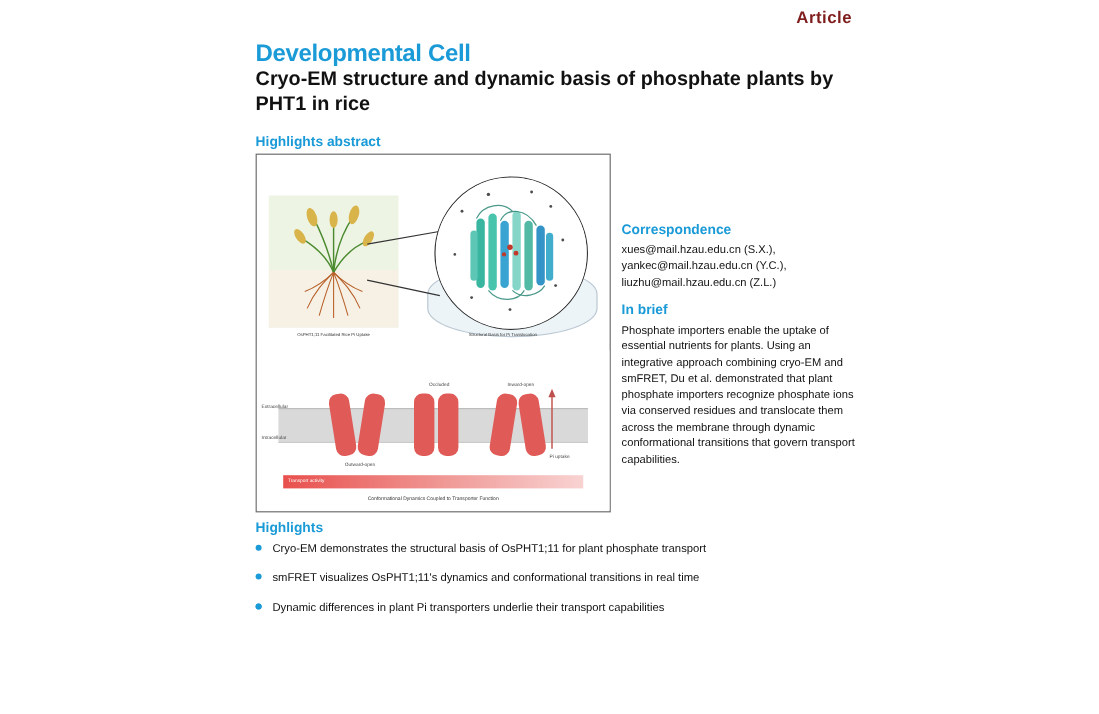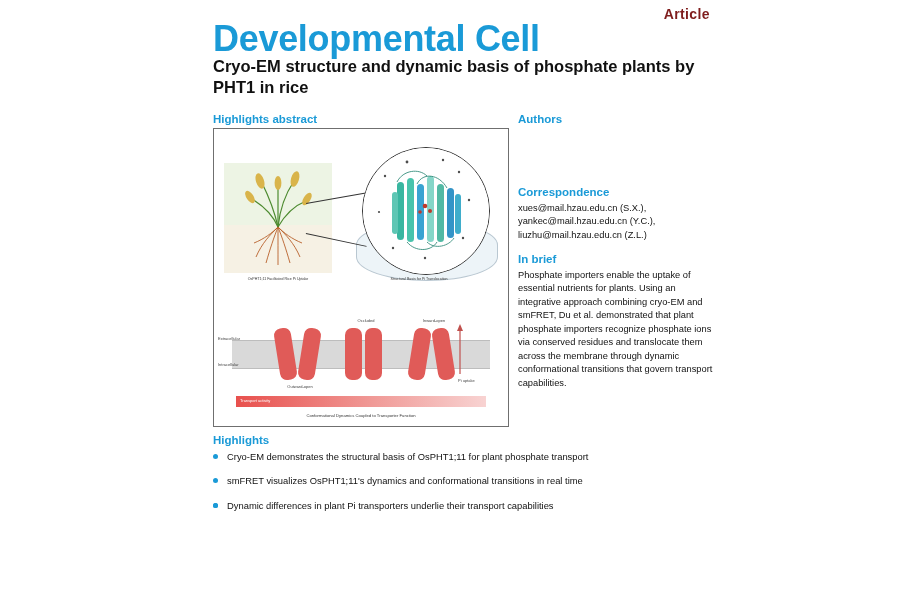--- a/index.html
+++ b/index.html
@@ -33,22 +33,22 @@
     right: 8px;
     top: 6px;
     font-size: 14px;
     color: #7f1d1d;
     font-weight: 700;
     letter-spacing: 0.4px;
   }
   .journal-title {
     position: absolute;
     left: 8px;
-    top: 18px;
-    font-size: 36px;
+    top: 34px;
+    font-size: 20px;
     font-weight: 700;
     color: #1a9ad7;
     letter-spacing: -0.3px;
   }
   .paper-title {
     position: absolute;
     left: 8px;
     top: 56px;
     width: 500px;
     font-size: 16.5px;
@@ -335,21 +335,20 @@
         </svg>
         <div class="lbl-tiny" style="left:244px; top:86px;">Pi uptake</div>
 
         <div class="gradient-bar"></div>
         <div class="lbl-tiny" style="left:26px; top:106px; color:#fff;">Transport activity</div>
 
         <div class="ga-foot">Conformational Dynamics Coupled to Transporter Function</div>
       </div>
     </div>
 
-    <div class="rc rc-head authors">Authors</div>
 
     <div class="rc rc-head corr">Correspondence</div>
     <div class="rc rc-body corr-body">xues@mail.hzau.edu.cn (S.X.), yankec@mail.hzau.edu.cn (Y.C.), liuzhu@mail.hzau.edu.cn (Z.L.)</div>
 
     <div class="rc rc-head inbrief">In brief</div>
     <div class="rc rc-body inbrief-body">Phosphate importers enable the uptake of essential nutrients for plants. Using an integrative approach combining cryo-EM and smFRET, Du et al. demonstrated that plant phosphate importers recognize phosphate ions via conserved residues and translocate them across the membrane through dynamic conformational transitions that govern transport capabilities.</div>
 
     <div class="section-head hl-head">Highlights</div>
     <div class="hl-list">
       <div class="hl-item">

